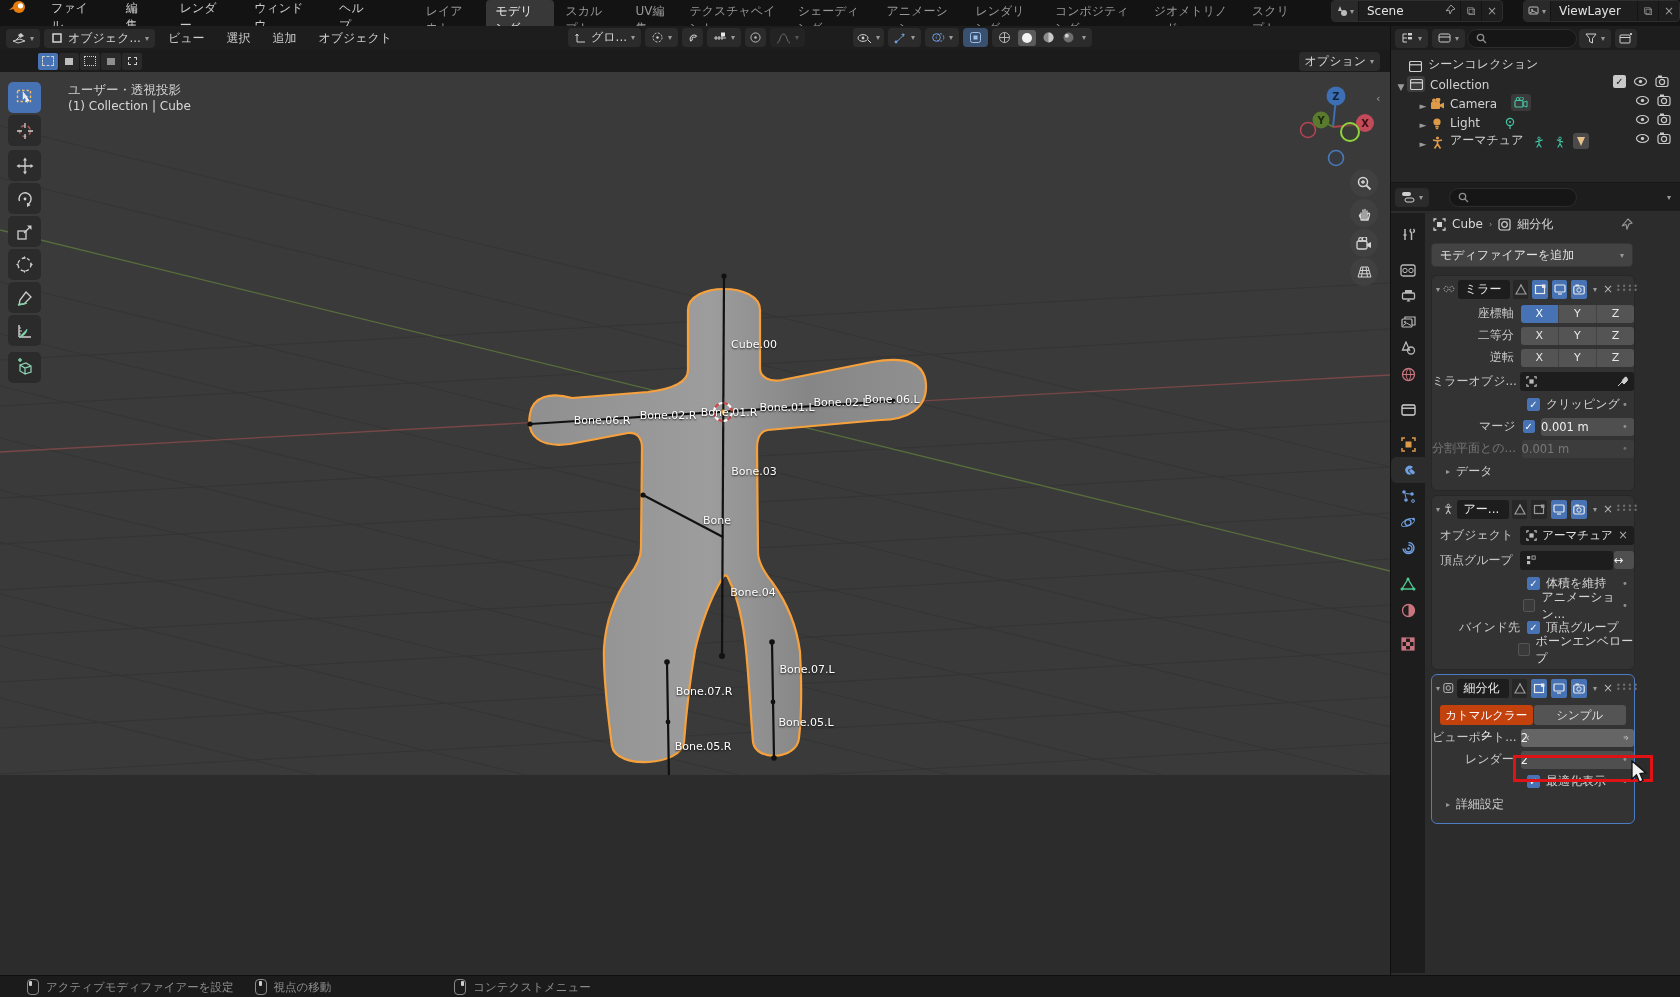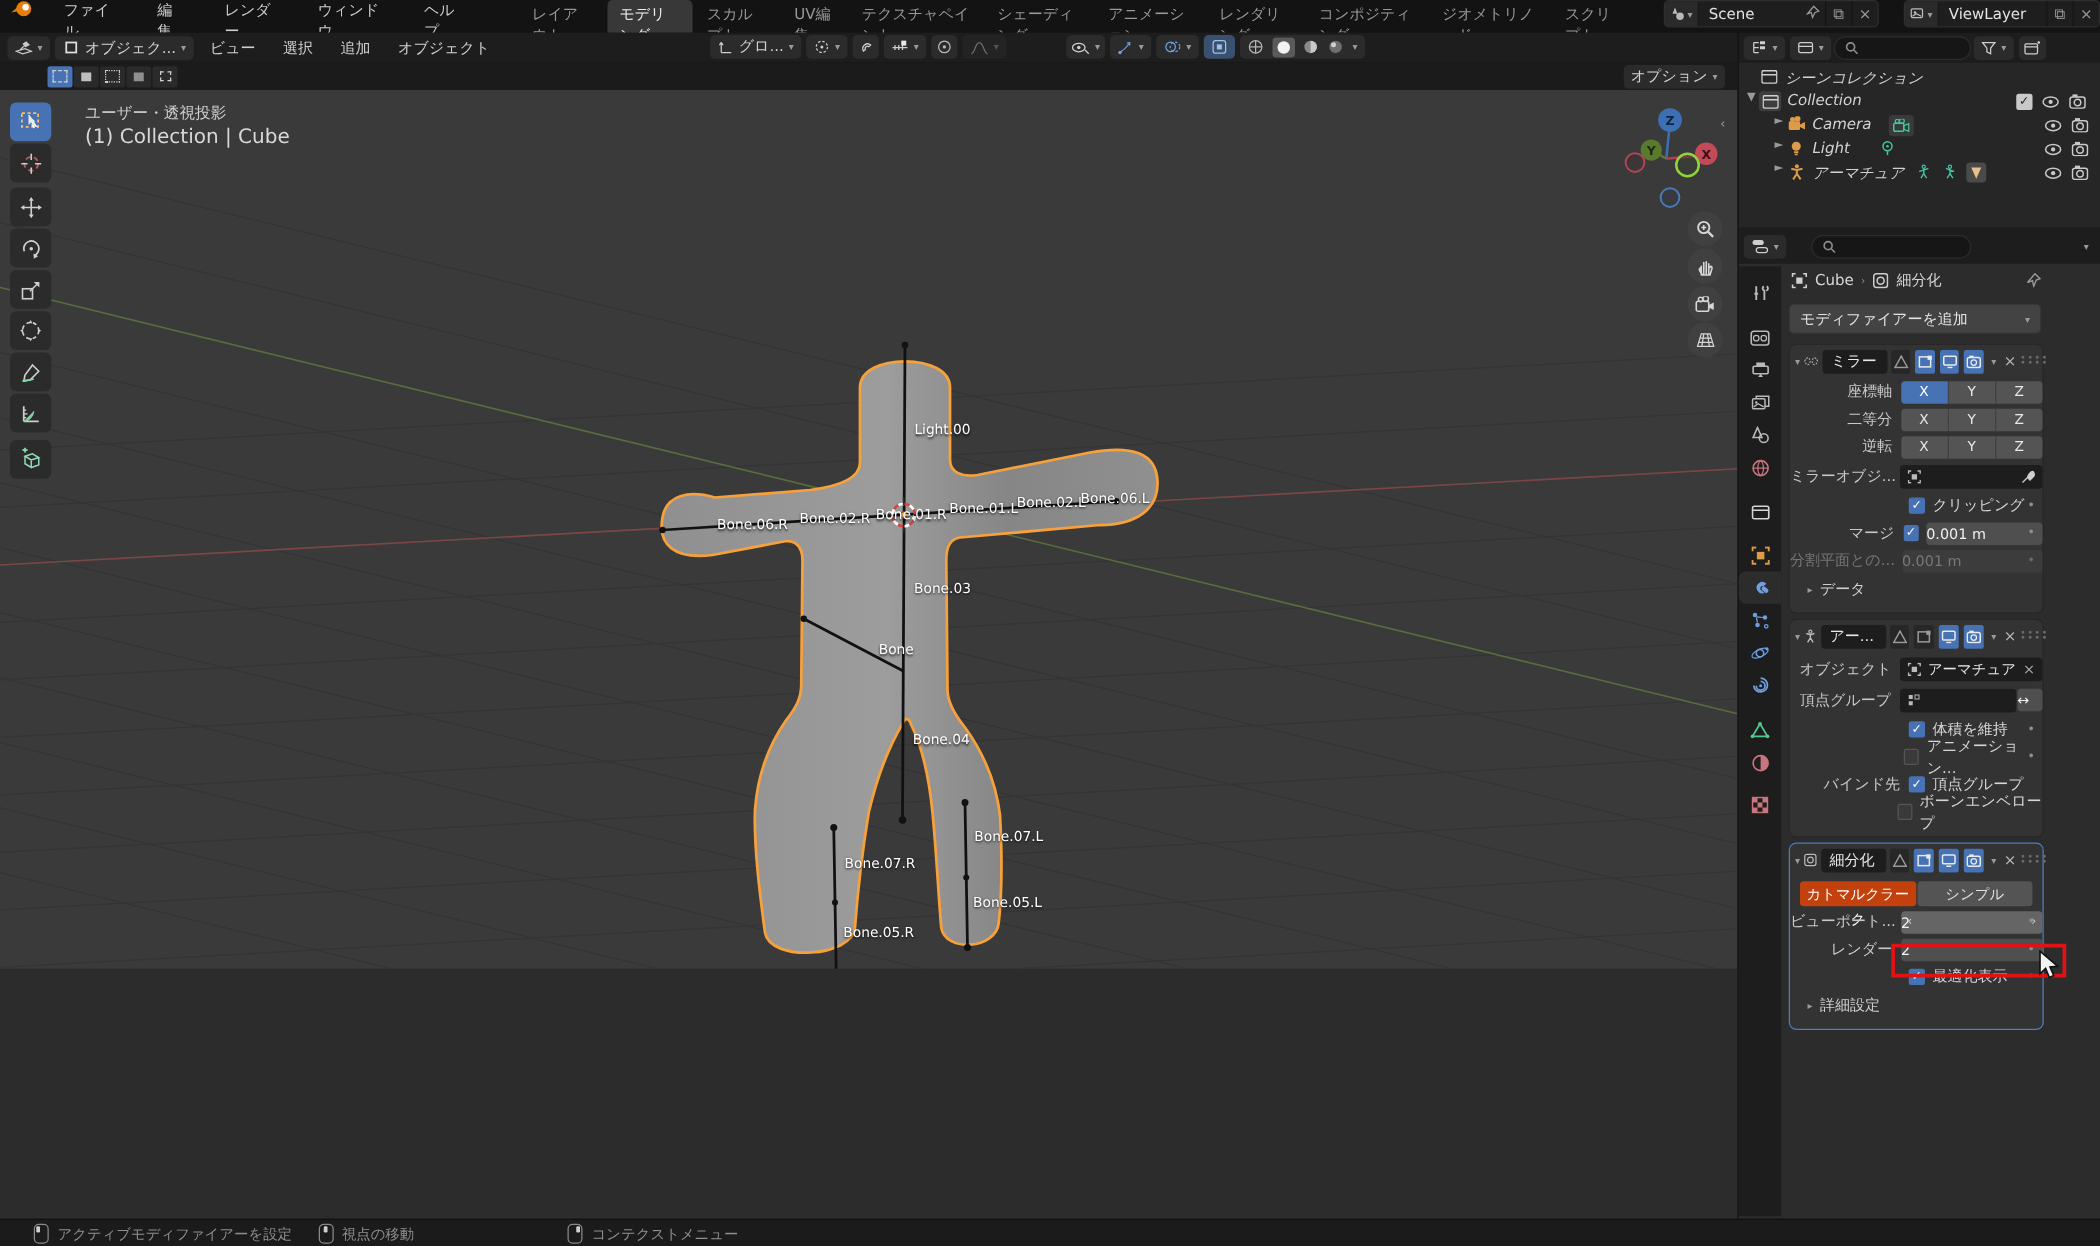--- a/index.html
+++ b/index.html
@@ -28,28 +28,28 @@
   .searchbox{display:flex;align-items:center;background:#161616;border:1px solid #2c2c2c;border-radius:10px;height:17px;padding:0 8px;color:#888;gap:5px;}
   
   #toolrow{left:0;top:50px;width:1390px;height:22px;background:#1b1b1b;display:flex;align-items:center;border-bottom:1px solid #141414;}
   .selmode{width:20px;height:17px;background:#2a2a2a;margin-right:1px;display:flex;align-items:center;justify-content:center;border-radius:2px;}
   .selmode.active{background:#4772b3;}
   .dashsq{width:10px;height:8px;border:1px dashed #cfcfcf;}
   .fillsq{width:8px;height:7px;background:#bfbfbf;}
   
   #viewport{left:0;top:72px;width:1390px;height:703px;background:#3a3a3a;overflow:hidden;}
   .vptext1{left:68px;top:10px;color:#d2d2d2;font-size:12.5px;}
-  .vptext2{left:68px;top:27px;color:#d8d8d8;font-size:16px;}
+  .vptext2{left:68px;top:27px;color:#d8d8d8;font-size:12px;}
   .bone-label{position:absolute;transform:translate(-50%,-50%);color:#ffffff;font-size:11px;text-shadow:0 1px 2px rgba(0,0,0,.85);white-space:nowrap;}
   .tool{position:absolute;left:8px;width:33px;height:31px;background:#2b2b2b;border-radius:5px;display:flex;align-items:center;justify-content:center;}
   .tool.active{background:#4772b3;}
   .navbtn{position:absolute;left:1350px;width:28px;height:28px;border-radius:50%;background:rgba(66,66,66,.85);display:flex;align-items:center;justify-content:center;color:#d5d5d5;}
   
   #outliner{left:1390px;top:50px;width:290px;height:132px;background:#262626;border-left:1px solid #0f0f0f;}
-  .orow{height:19px;display:flex;align-items:flex-start;font-size:12px;color:#d2d2d2;position:relative;font-style:italic;}
+  .orow{height:19px;display:flex;align-items:flex-end;font-size:12px;color:#d2d2d2;position:relative;}
   .orow .disc{width:12px;text-align:center;color:#9a9a9a;font-size:9px;}
   .oic{width:16px;height:14px;display:inline-flex;align-items:center;justify-content:center;margin-right:5px;}
   .orange{color:#dd9b49;}
   .green{color:#44c5a4;}
   .octl{position:absolute;display:flex;gap:7px;left:222px;top:2px;}
   .ochk{width:13px;height:13px;background:#c9c9c9;border-radius:2px;color:#222;font-size:10px;line-height:13px;text-align:center;}
   
   #properties{left:1390px;top:182px;width:290px;height:793px;background:#2c2c2c;border-left:1px solid #0f0f0f;border-top:1px solid #181818;}
   #ptabs{position:absolute;left:0;top:30px;width:34px;height:760px;background:#1d1d1d;}
   .ptab{width:34px;height:26px;display:flex;align-items:center;justify-content:center;}
@@ -508,21 +508,21 @@
         <circle cx="8.5" cy="2" r="2.2" fill="none" stroke="#d5d5d5" stroke-width="1.2"></circle>
         <path d="M11 7 L15 5 V11 L11 9 Z" fill="#d5d5d5"></path>
       </svg>
     </div>
   <div class="navbtn" style="top:186px">
       <svg width="15" height="14" viewBox="0 0 15 14">
         <path d="M4 2 H11 L14 12 H1 Z M6 2 L4.5 12 M9 2 L10.5 12 M3 5.5 H12 M2.2 8.8 H12.8" fill="none" stroke="#d5d5d5" stroke-width="1"></path>
       </svg>
     </div>
   <div class="abs" style="left:1376px;top:20px;color:#9a9a9a;font-size:11px">‹</div>
-<div class="bone-label" style="left: 754px; top: 272px;">Light.00</div>
+<div class="bone-label" style="left: 754px; top: 272px;">Cube.00</div>
     <div class="bone-label" style="left: 602px; top: 348px;">Bone.06.R</div>
     <div class="bone-label" style="left: 668px; top: 343px;">Bone.02.R</div>
     <div class="bone-label" style="left: 729px; top: 340px;">Bone.01.R</div>
     <div class="bone-label" style="left: 787px; top: 335px;">Bone.01.L</div>
     <div class="bone-label" style="left: 841px; top: 330px;">Bone.02.L</div>
     <div class="bone-label" style="left: 892px; top: 327px;">Bone.06.L</div>
     <div class="bone-label" style="left: 754px; top: 399px;">Bone.03</div>
     <div class="bone-label" style="left: 717px; top: 448px;">Bone</div>
     <div class="bone-label" style="left: 753px; top: 520px;">Bone.04</div>
     <div class="bone-label" style="left: 807px; top: 597px;">Bone.07.L</div>

